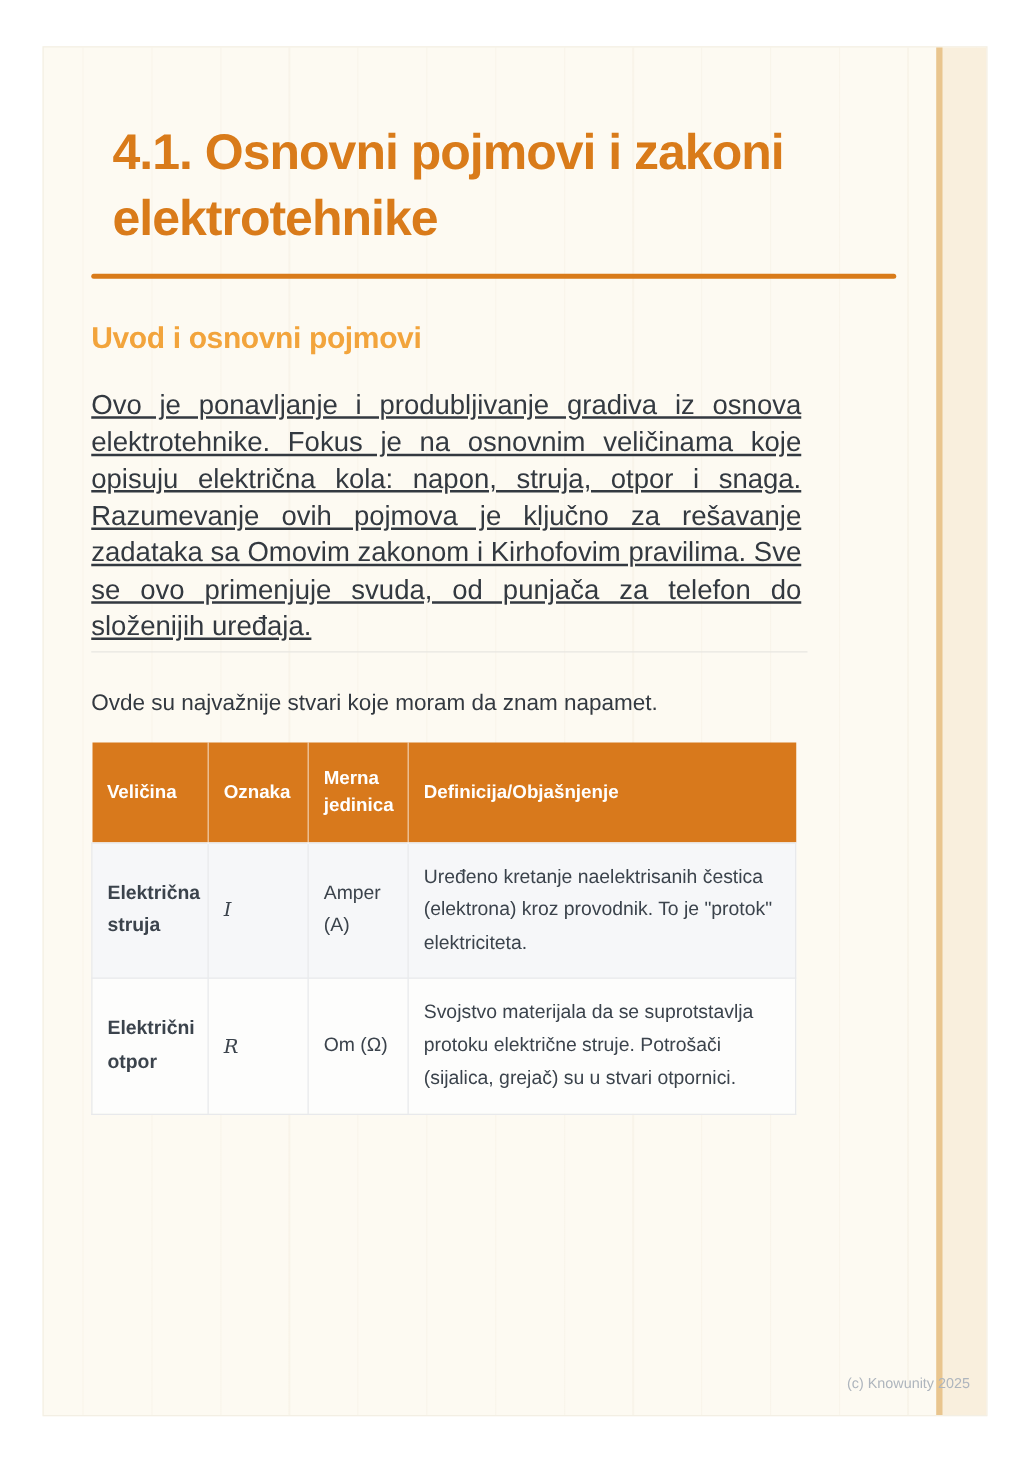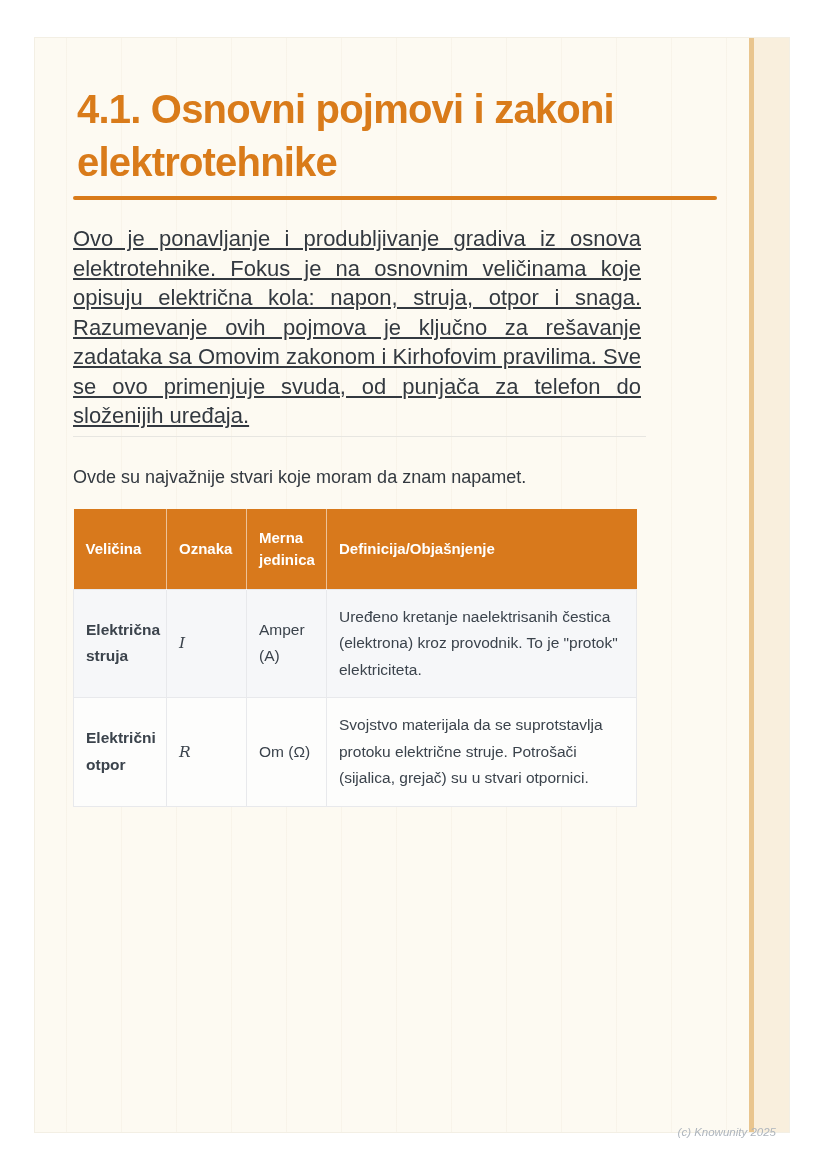--- a/index.html
+++ b/index.html
@@ -38,21 +38,21 @@
     background: #F9EFDD;
     border-left: 5px solid #E9C58E;
     z-index: 1;
   }
   .content {
     position: relative;
     padding: 41px 40px 0 38px;
     z-index: 0;
   }
   h1.page-title {
-    margin: 4px;
+    margin: 17px;
     width: 648px;
     font-size: 40px;
     line-height: 53px;
     font-weight: 700;
     letter-spacing: -0.8px;
     color: #D97B1A;
   }
   .title-rule {
     margin-top: 7px;
     width: 644px;
@@ -134,40 +134,40 @@
   td.symbol-cell {
     font-family: "DejaVu Serif", serif;
     font-style: italic;
     font-size: 16px;
     color: #333B44;
   }
   td.unit-cell { padding-right: 6px; }
   td.def-cell { padding-left: 14px; padding-right: 12px; }
   .copyright {
     position: absolute;
-    top: 1126px;
+    top: 1101px;
     right: 52px;
     font-size: 11.5px;
     color: #AEB5BD;
     z-index: 2;
-    font-style: italic;
   }
 </style>
 </head>
 <body>
 
 <div class="stage">
   <div class="card">
     <div class="edge-strip"></div>
     <div class="content">
 
       <h1 class="page-title">4.1. Osnovni pojmovi i zakoni elektrotehnike</h1>
 
       <div class="title-rule"></div>
 
+      <h2 class="section-heading first">Uvod i osnovni pojmovi</h2>
 
       <p class="body-text">Ovo je ponavljanje i produbljivanje gradiva iz osnova elektrotehnike. Fokus je na osnovnim veličinama koje opisuju električna kola: napon, struja, otpor i snaga. Razumevanje ovih pojmova je ključno za rešavanje zadataka sa Omovim zakonom i Kirhofovim pravilima. Sve se ovo primenjuje svuda, od punjača za telefon do složenijih uređaja.</p>
 
       <div class="divider"></div>
 
 
       <p class="lead-text">Ovde su najvažnije stvari koje moram da znam napamet.</p>
 
       <table class="defs-table">
         <colgroup>

